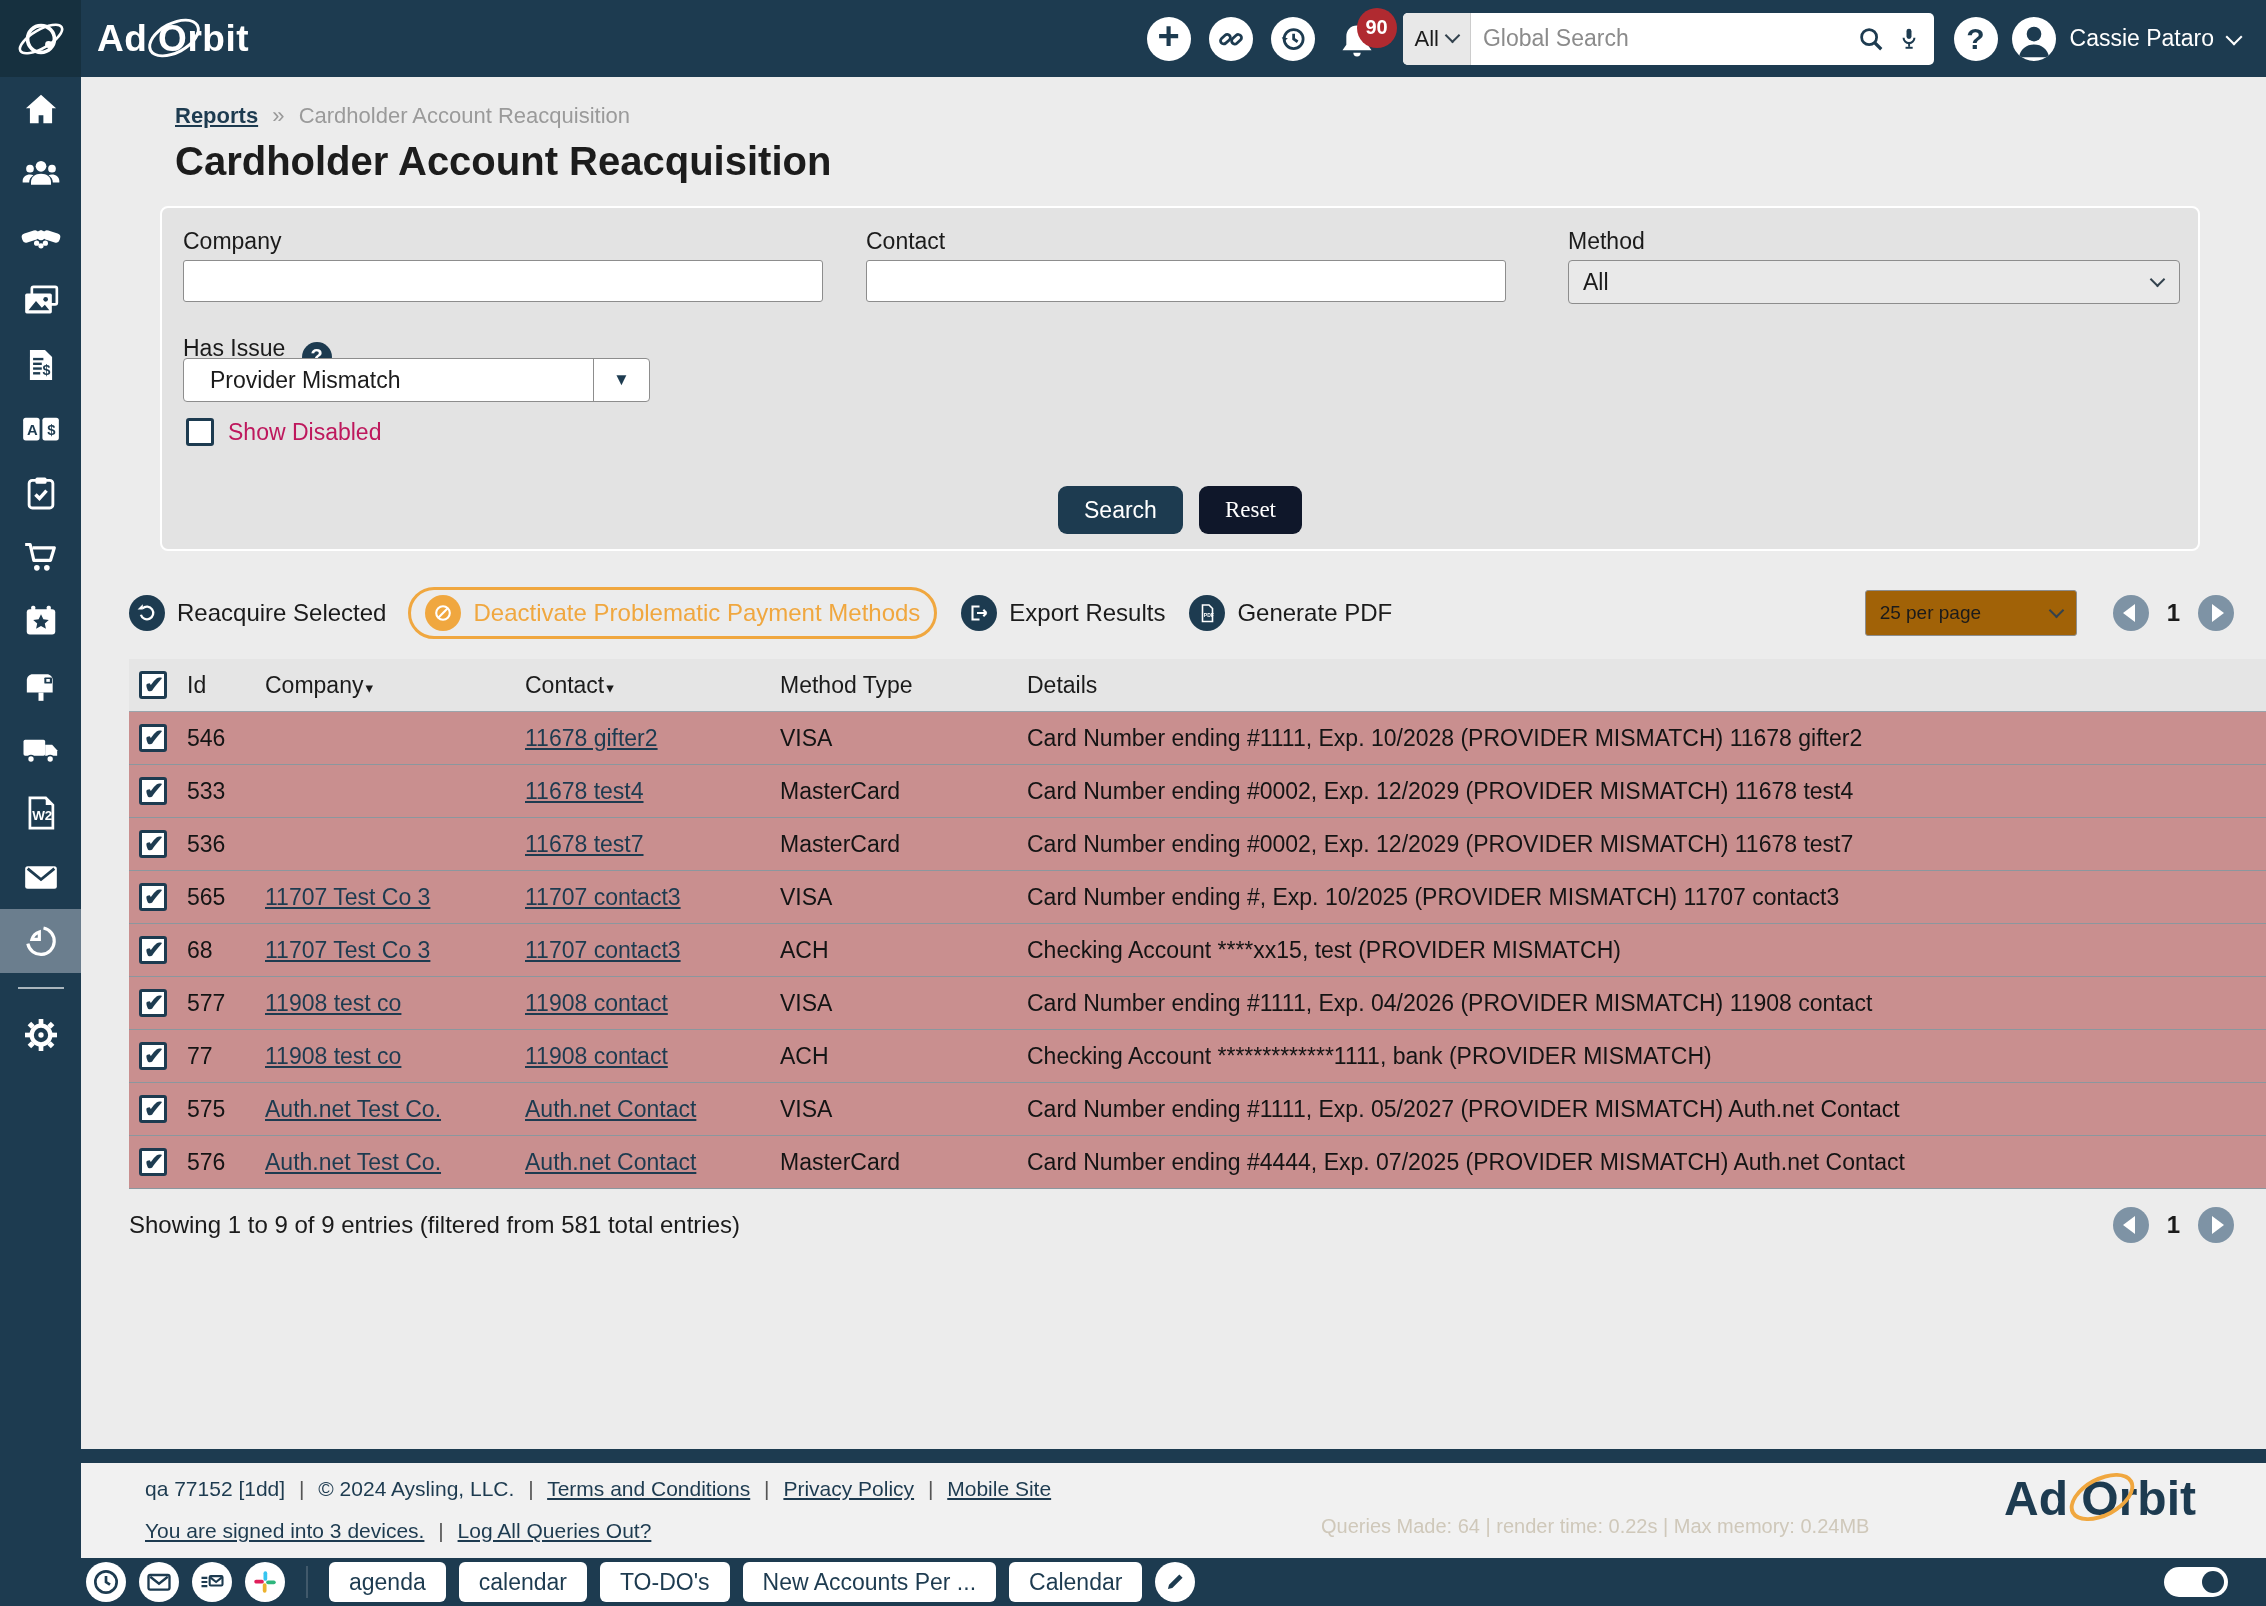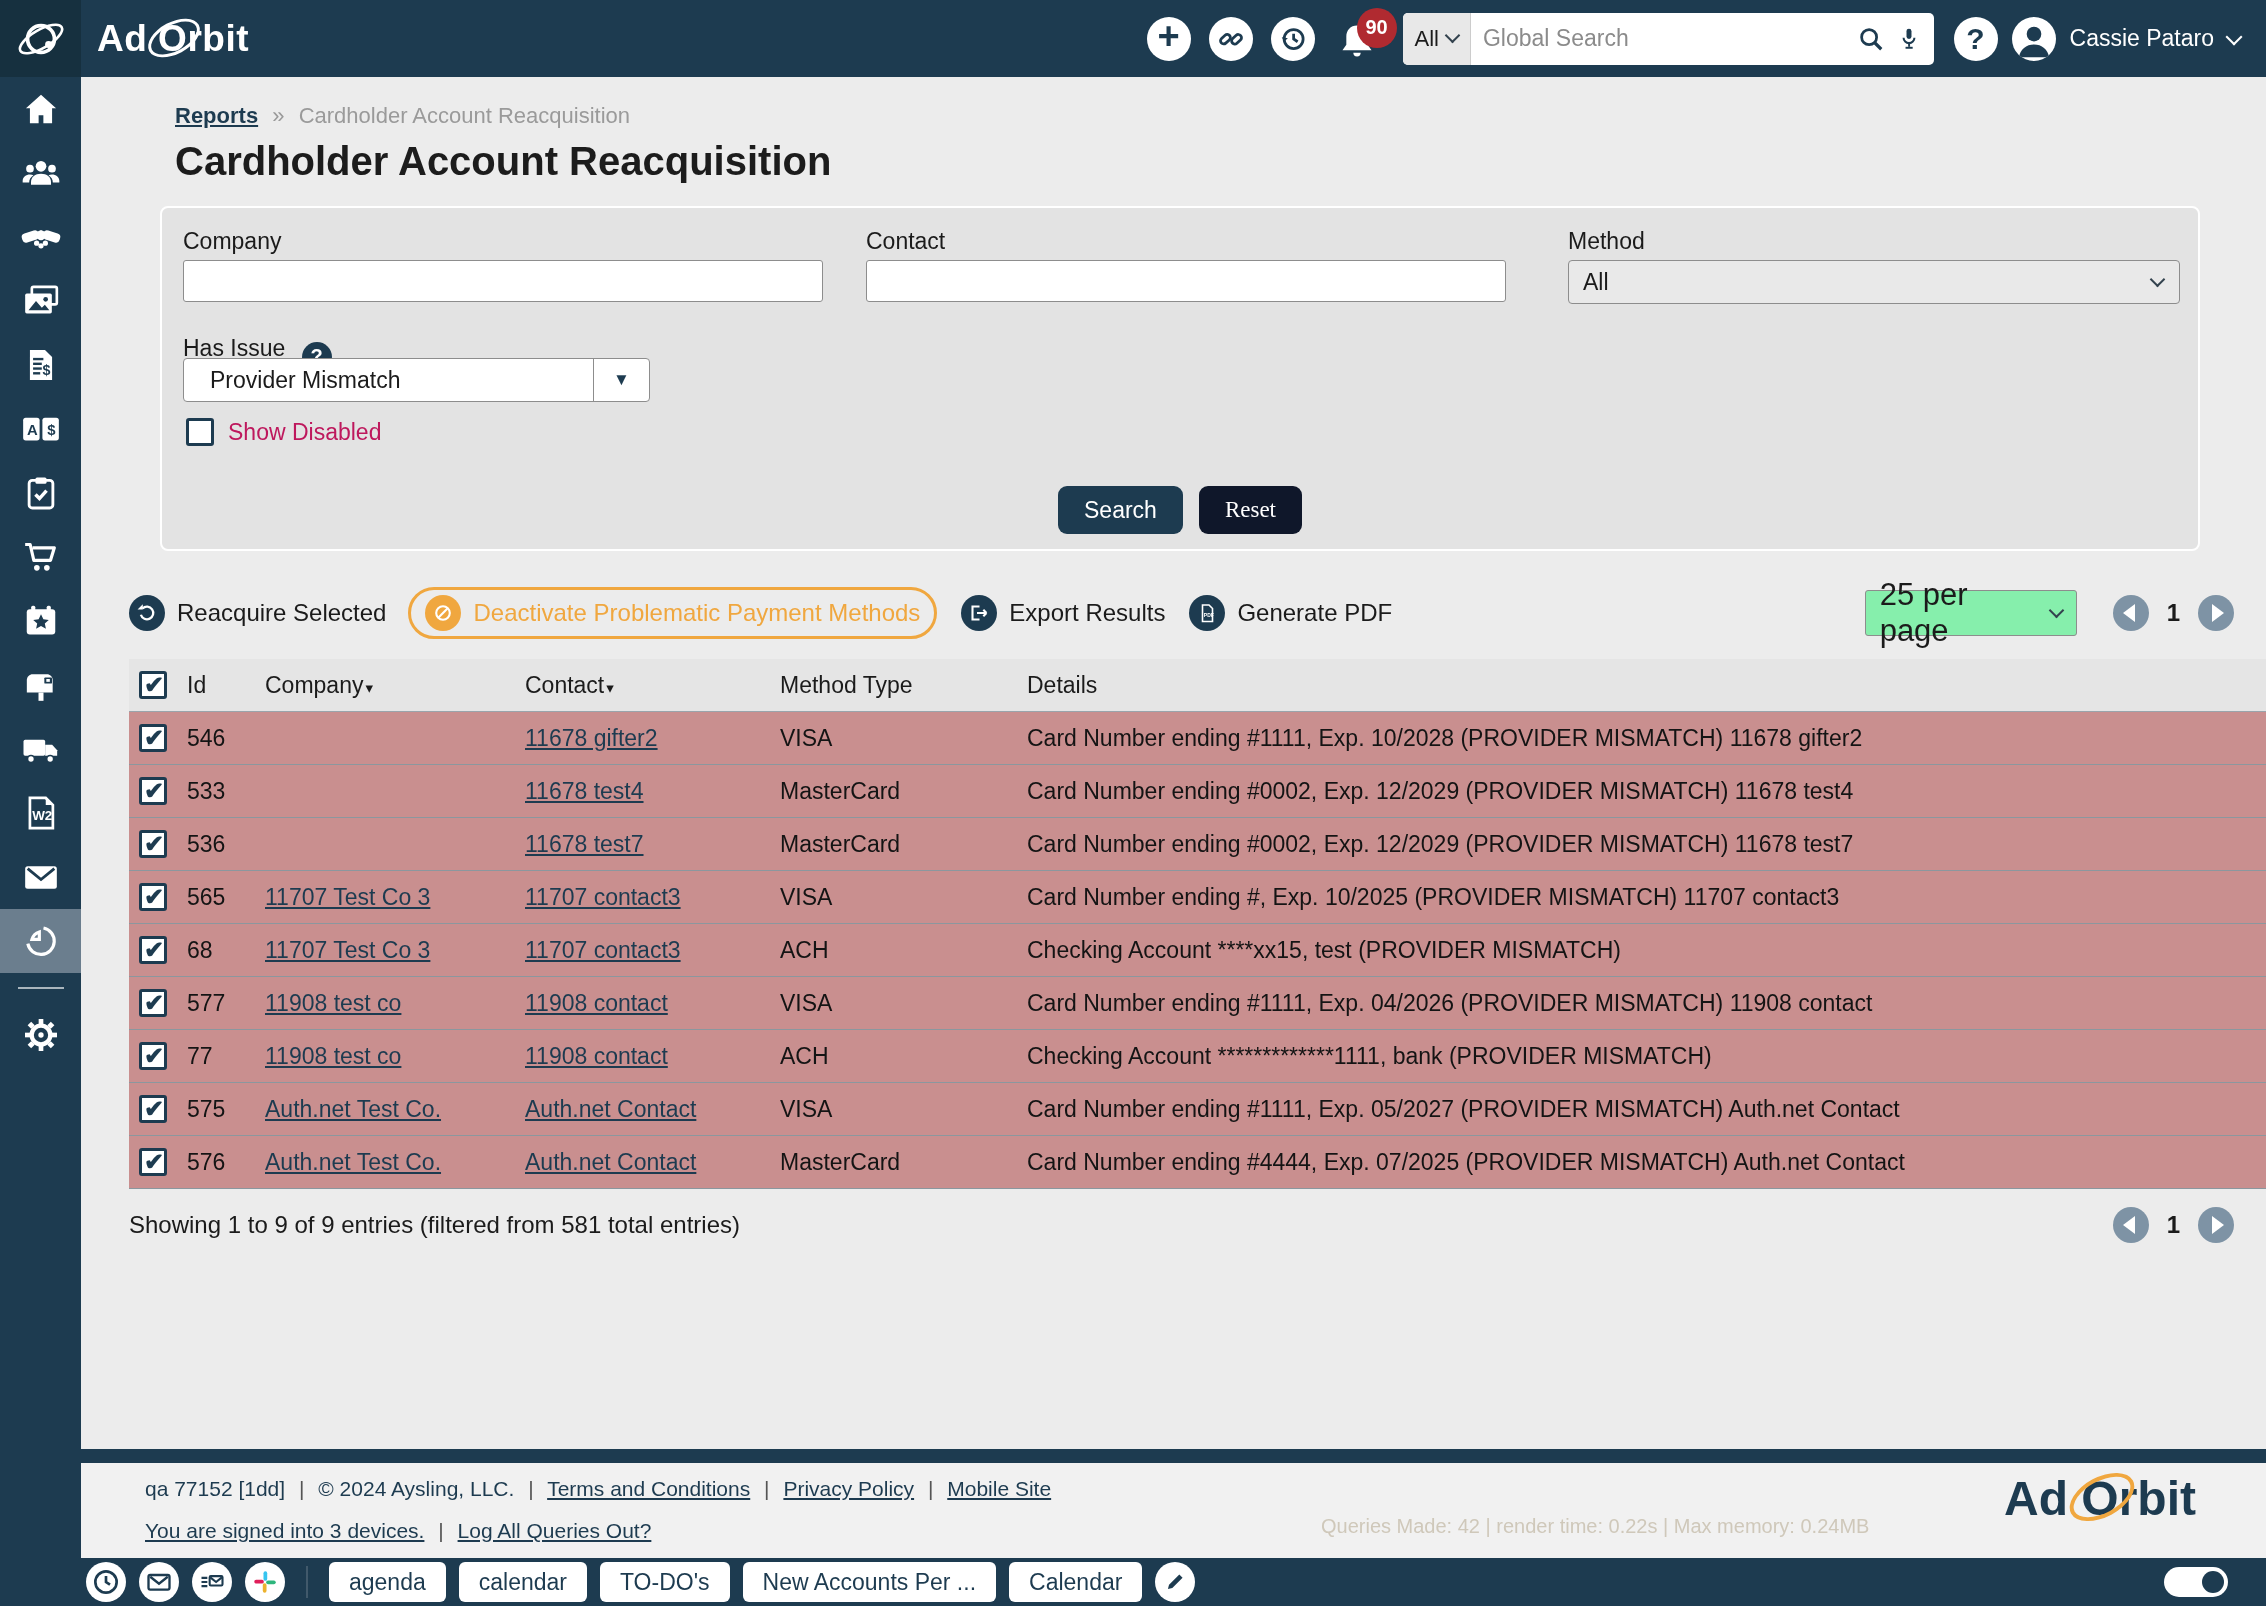--- a/index.html
+++ b/index.html
@@ -60,21 +60,21 @@
 
   
   .toolbar { margin:36px 0 0 48px; width:2105px; display:flex; align-items:center; }
   .tool-item { display:flex; align-items:center; gap:12px; cursor:pointer; }
   .tool-item .lbl { font-size:24px; color:#1b1b1b; white-space:nowrap; }
   .tool-circle { width:36px; height:36px; background:#1d3b50; flex:0 0 36px; }
   .deactivate-box { display:flex; align-items:center; gap:12px; border:3px solid #f0a73f; border-radius:26px; padding:5px 14px; margin-left:22px; cursor:pointer; }
   .deactivate-box .lbl { font-size:24px; color:#f0a73f; white-space:nowrap; }
   .tool-circle.orange { background:#f0a73f; }
   .ml24 { margin-left:24px; }
-  .perpage { width:212px; height:46px; background:#86efac; border:1px solid #8d8d8d; border-radius:3px; display:flex; align-items:center; font-size:31px; color:#1b1b1b; cursor:pointer; margin-left:auto; }
+  .perpage { width:212px; height:46px; background:#a16207; border:1px solid #8d8d8d; border-radius:3px; display:flex; align-items:center; font-size:19px; color:#1b1b1b; cursor:pointer; margin-left:auto; }
   .perpage .val { flex:1; padding:0 14px; }
   .perpage .chev { margin-right:14px; }
   .page-nav { display:flex; align-items:center; gap:18px; margin-left:36px; }
   .nav-circle { width:36px; height:36px; background:#7e93a5; cursor:pointer; }
   .tri-l { width:0; height:0; border-top:9px solid transparent; border-bottom:9px solid transparent; border-right:12px solid #fff; margin-right:3px; }
   .tri-r { width:0; height:0; border-top:9px solid transparent; border-bottom:9px solid transparent; border-left:12px solid #fff; margin-left:3px; }
   .page-num { font-size:24px; color:#1b1b1b; font-weight:700; }
 
   
   .rtable { margin:20px 0 0 48px; width:2266px; }
@@ -610,21 +610,21 @@
       <span class="sep">|</span>
       <a>Privacy Policy</a>
       <span class="sep">|</span>
       <a>Mobile Site</a>
     </div>
     <div class="l2">
       <a>You are signed into 3 devices.</a>
       <span class="sep">|</span>
       <a>Log All Queries Out?</a>
     </div>
-    <span class="watermark">Queries Made: 42 | render time: 0.22s | Max memory: 0.24MB</span>
+    <span class="watermark">Queries Made: 64 | render time: 0.22s | Max memory: 0.24MB</span>
     <div class="footer-brand"><span>Ad </span><span class="orbit-o">O</span><span>rbit</span></div>
   </footer>
 
   <div class="taskbar">
     <span class="circle-ico task-circle">
       <svg width="32" height="32" viewBox="0 0 24 24">
           <circle cx="12" cy="12" r="8" fill="none" stroke="#1d3b50" stroke-width="2"></circle>
           <path d="M12 7.5V12l3 2" fill="none" stroke="#1d3b50" stroke-width="2"></path>
         </svg>
     </span>

